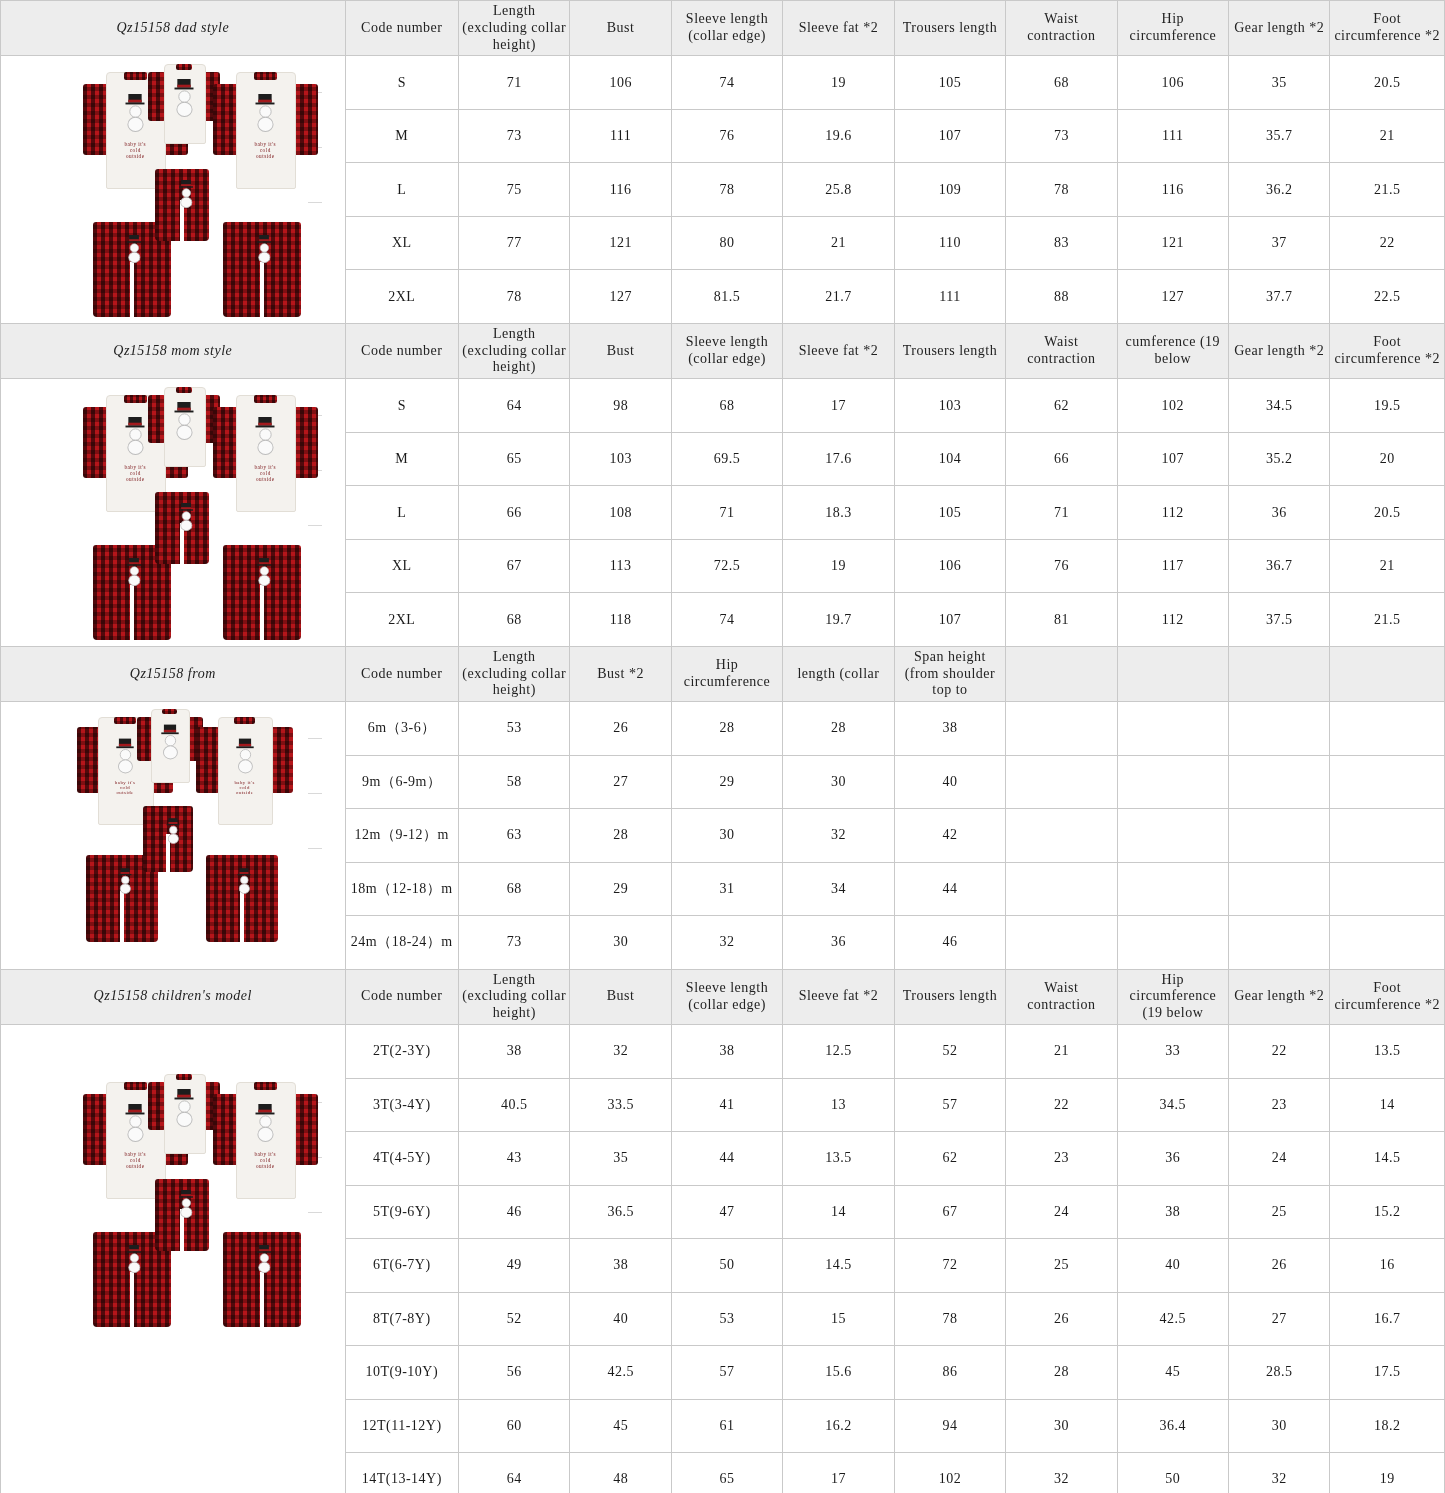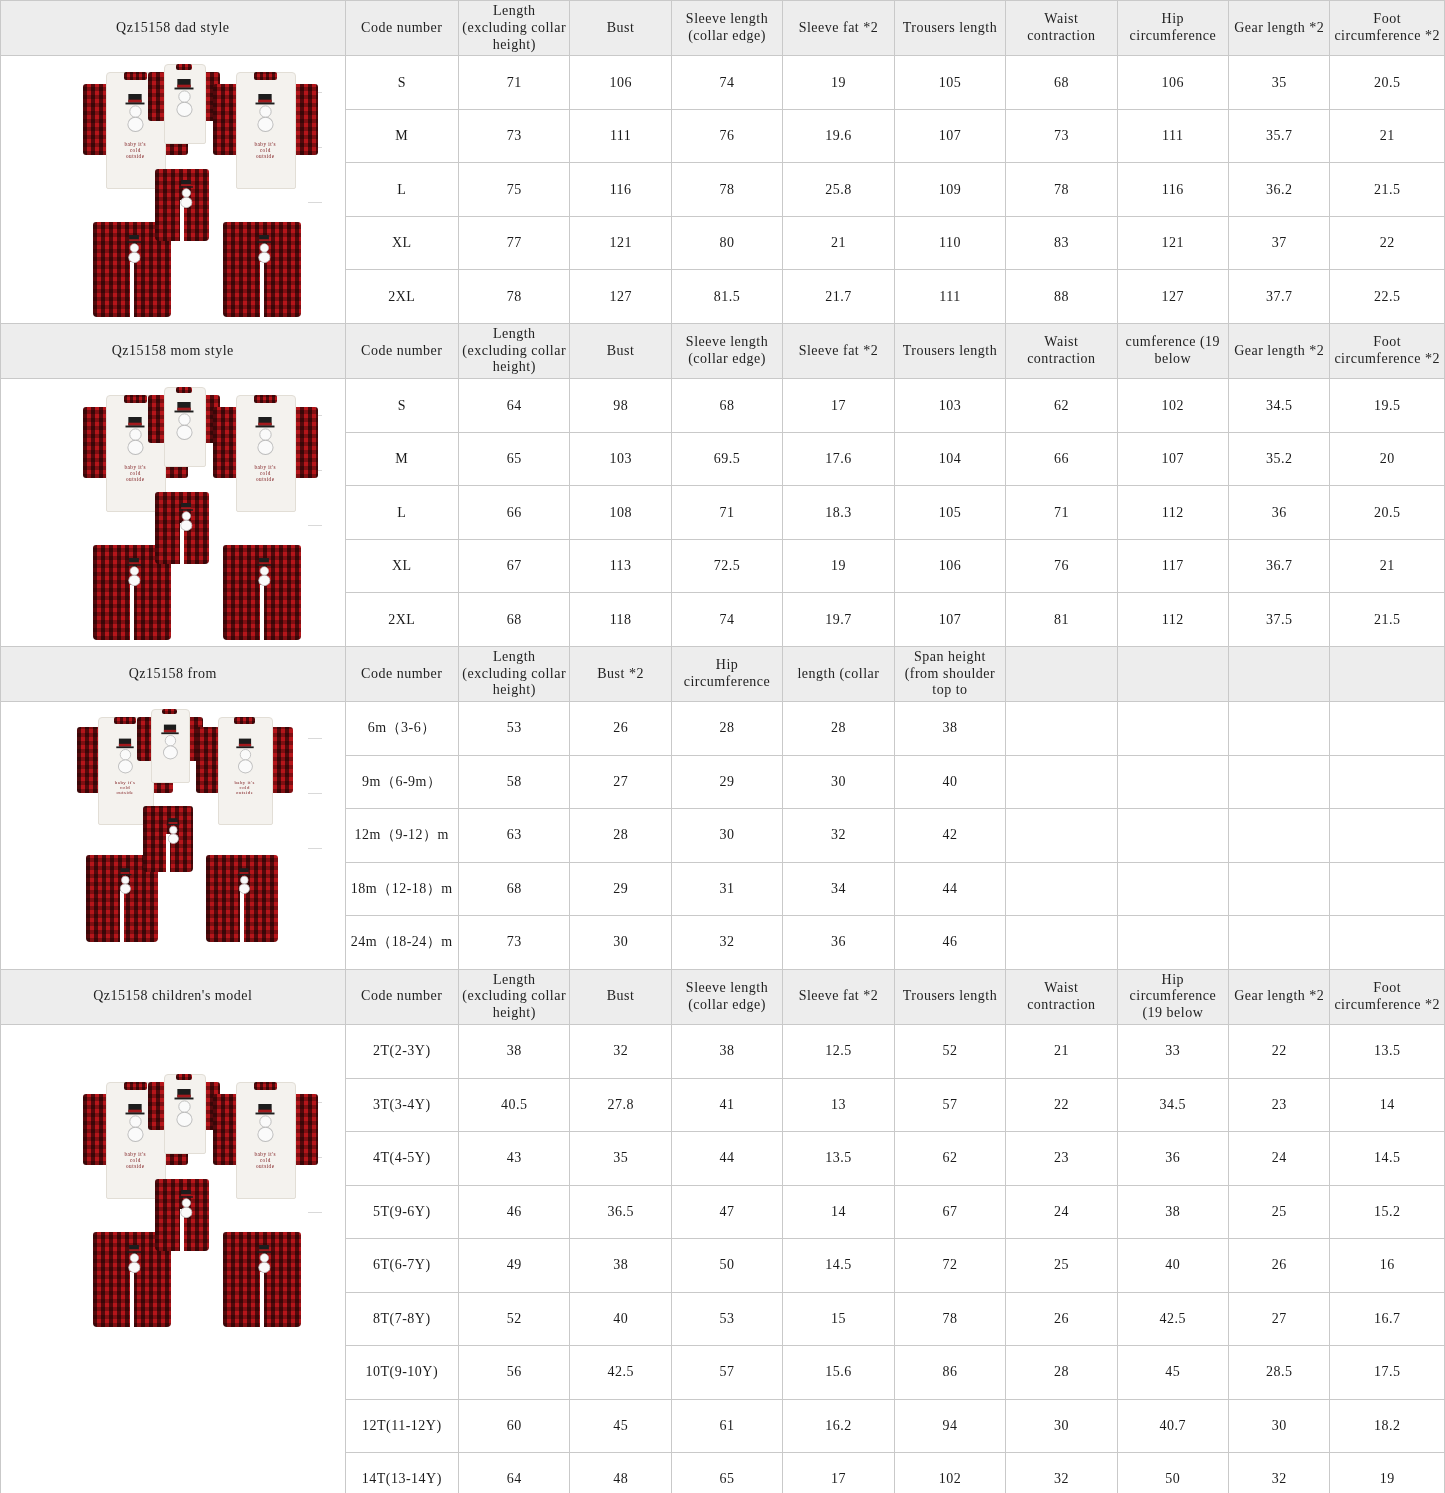--- a/index.html
+++ b/index.html
@@ -49,20 +49,21 @@
     font-size: 17px;
     letter-spacing: 0.6px;
     color: #1b1b1b;
     text-align: center;
   }
   .title-cell {
     border-top: none;
     border-bottom: none;
     border-left: none;
     vertical-align: middle;
+    font-style: italic;
   }
   .img-cell {
     border-top: none;
     border-bottom: none;
     border-left: none;
     padding: 0;
     vertical-align: top;
   }
   .empty-cell {
     background: #fff;
@@ -742,21 +743,21 @@
           <td class="">12.5</td>
           <td class="">52</td>
           <td class="">21</td>
           <td class="">33</td>
           <td class="">22</td>
           <td class="">13.5</td>
         </tr>
         <tr class="data-row">
           <td class="">3T(3-4Y)</td>
           <td class="">40.5</td>
-          <td class="">27.8</td>
+          <td class="">33.5</td>
           <td class="">41</td>
           <td class="">13</td>
           <td class="">57</td>
           <td class="">22</td>
           <td class="">34.5</td>
           <td class="">23</td>
           <td class="">14</td>
         </tr>
         <tr class="data-row">
           <td class="">4T(4-5Y)</td>
@@ -819,21 +820,21 @@
           <td class="">17.5</td>
         </tr>
         <tr class="data-row">
           <td class="">12T(11-12Y)</td>
           <td class="">60</td>
           <td class="">45</td>
           <td class="">61</td>
           <td class="">16.2</td>
           <td class="">94</td>
           <td class="">30</td>
-          <td class="">40.7</td>
+          <td class="">36.4</td>
           <td class="">30</td>
           <td class="">18.2</td>
         </tr>
         <tr class="data-row">
           <td class="">14T(13-14Y)</td>
           <td class="">64</td>
           <td class="">48</td>
           <td class="">65</td>
           <td class="">17</td>
           <td class="">102</td>

